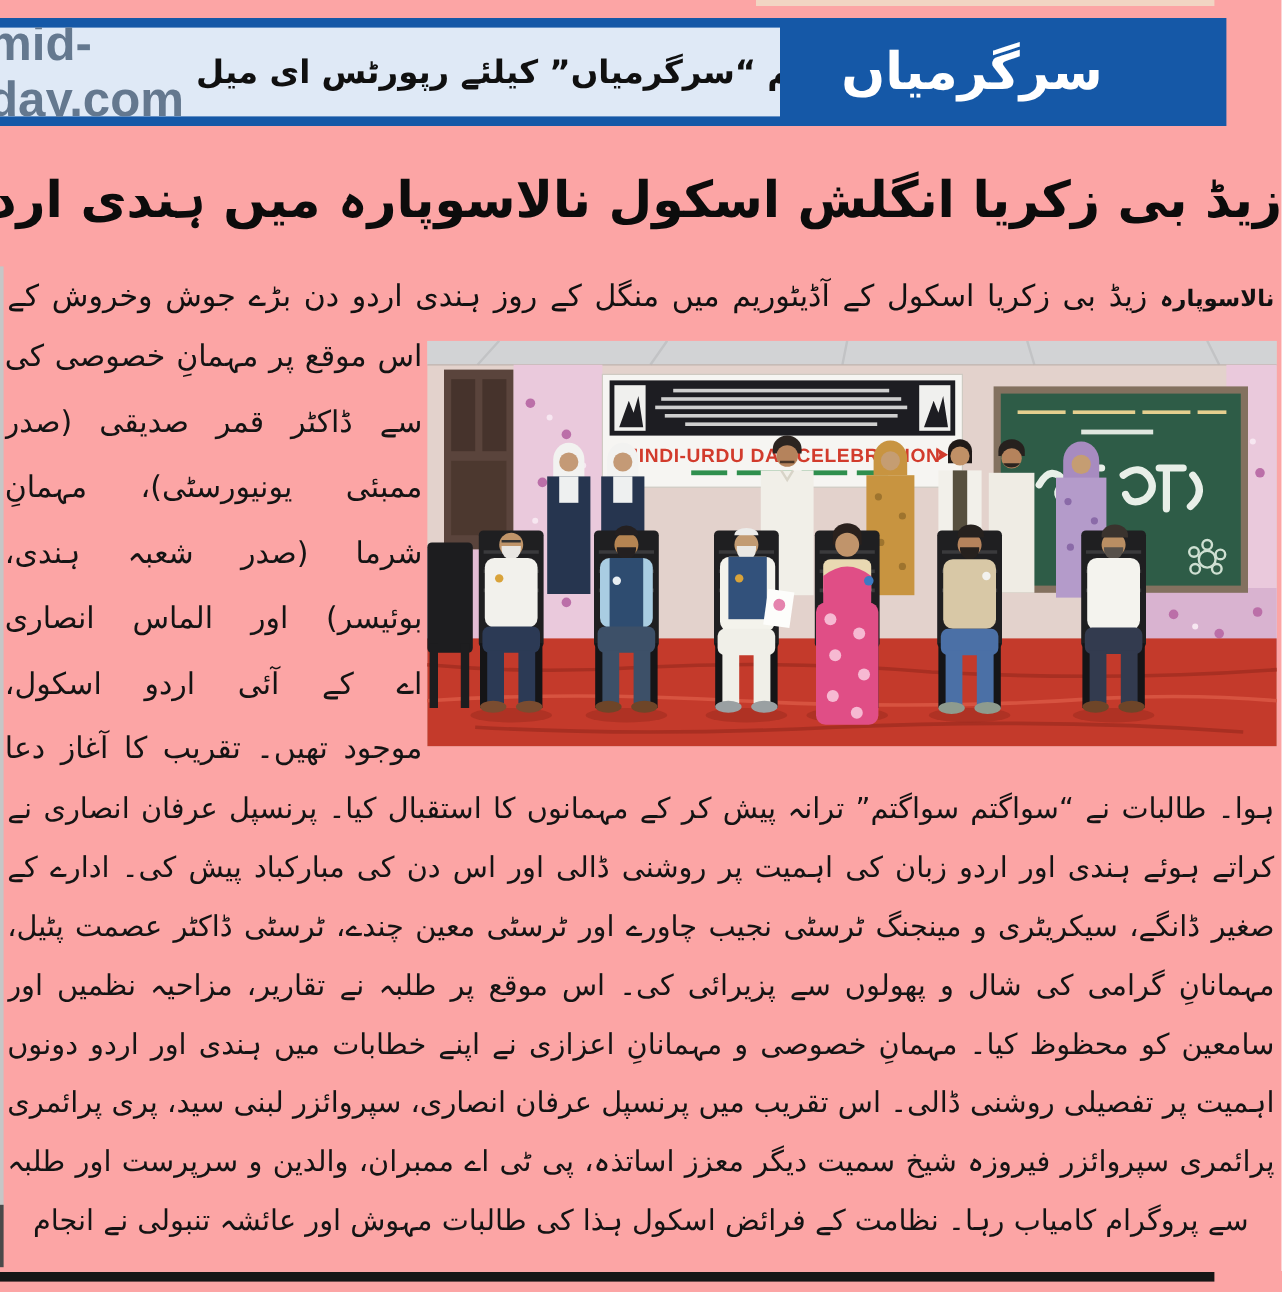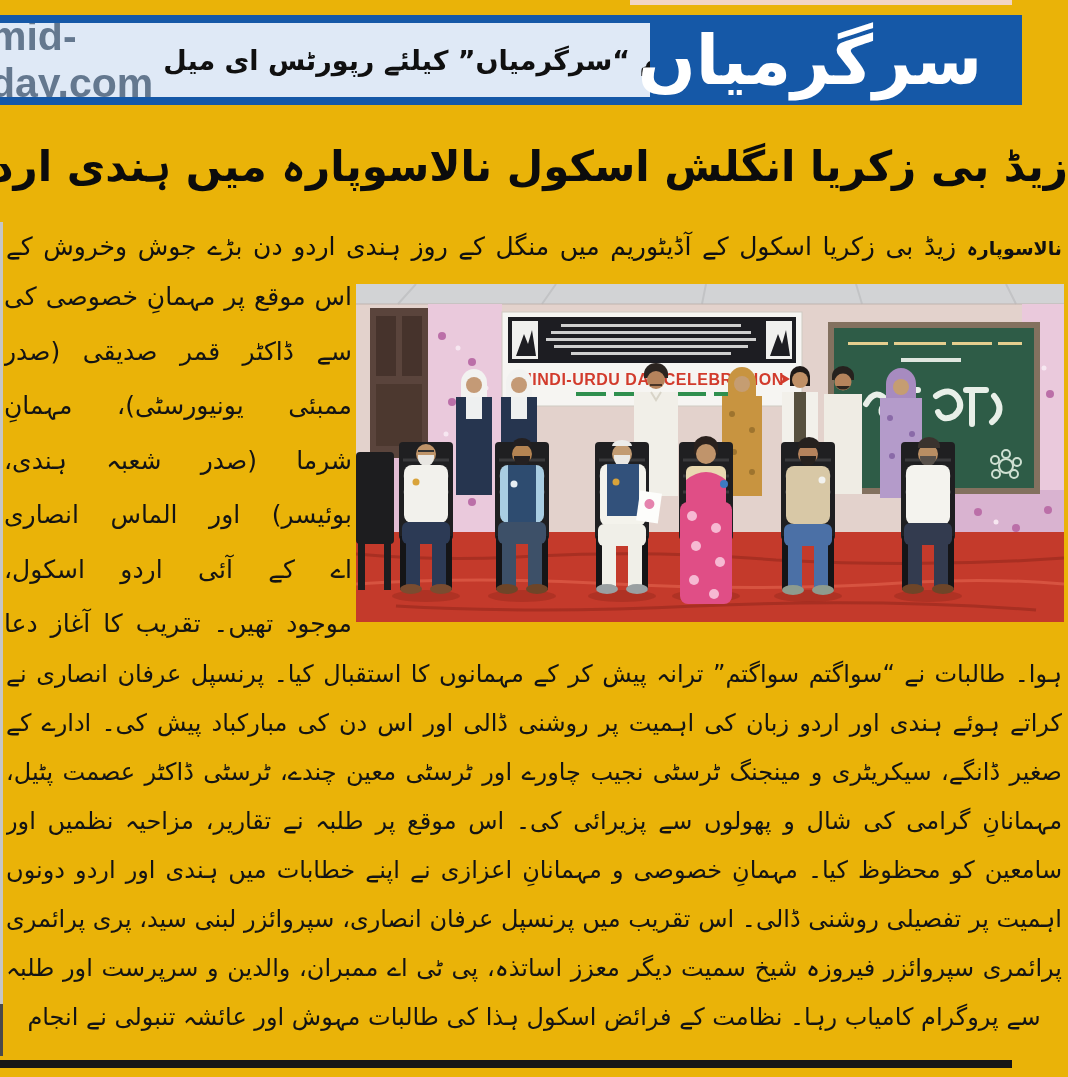--- a/index.html
+++ b/index.html
@@ -1,30 +1,30 @@
 <!DOCTYPE html>
 <html lang="ur"><head>
 <meta charset="utf-8">
 <style>
   html,body{margin:0;padding:0;background:#fff;}
-  .page{position:relative;width:1068px;height:1077px;background:#eab308;
+  .page{position:relative;width:1068px;height:1077px;background:#fca5a5;
         font-family:"DejaVu Sans",sans-serif;overflow:hidden;}
 
   
   .top-strip{position:absolute;left:630px;top:0;width:382px;height:5px;background:#f2d5c3;}
 
   
   .banner{position:absolute;left:0;top:15px;width:1022px;height:90px;background:#1558a7;}
   .email-box{position:absolute;left:0;top:8px;width:650px;height:74px;background:#dfe9f6;
              display:flex;align-items:center;justify-content:flex-start;gap:10px;overflow:hidden;}
   .email-domain{font-family:"Liberation Sans",sans-serif;font-size:41px;font-weight:bold;
                 color:#64788f;letter-spacing:0;margin-left:-10px;}
   .email-note{font-size:27px;font-weight:bold;color:#101010;direction:rtl;white-space:nowrap;}
   .section-title{position:absolute;left:650px;top:0;width:320px;height:90px;color:#ffffff;
-                 font-size:68px;font-weight:bold;display:flex;align-items:center;justify-content:center;
+                 font-size:43px;font-weight:bold;display:flex;align-items:center;justify-content:center;
                  direction:rtl;}
 
   
   .headline{position:absolute;top:116px;left:0;width:1068px;height:102px;line-height:102px;
             text-align:center;font-size:42px;font-weight:bold;color:#0c0c0c;direction:rtl;
             white-space:nowrap;overflow:hidden;}
   .dateline{position:absolute;top:226px;left:6px;width:1056px;height:42px;line-height:42px;
             font-size:25px;color:#111;direction:rtl;text-align:justify;text-align-last:justify;
             overflow:hidden;}
   .dateline b{font-size:19px;}

